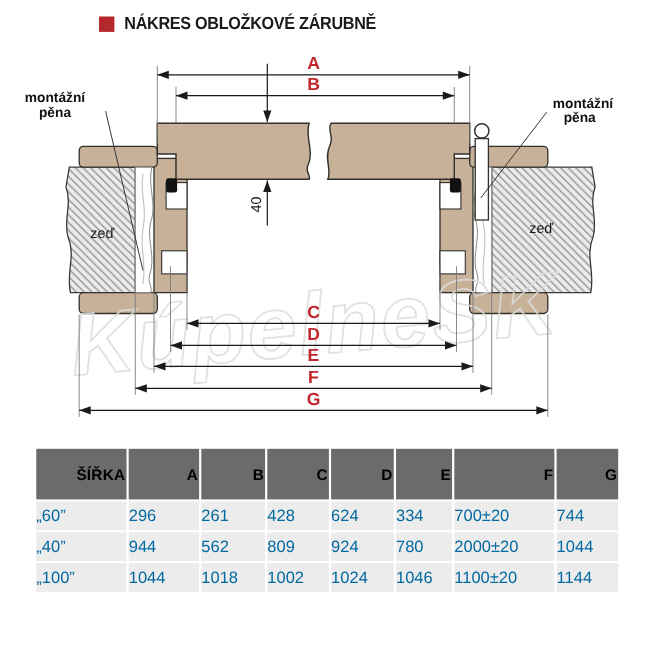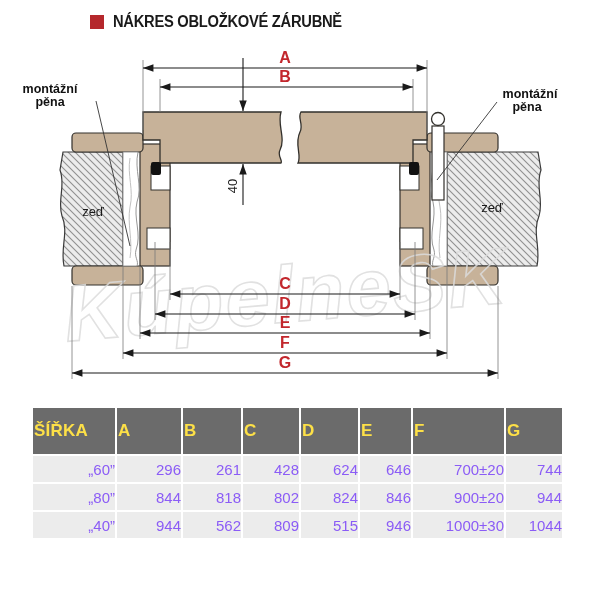--- a/index.html
+++ b/index.html
@@ -4,24 +4,24 @@
 <style>
   html,body{margin:0;padding:0;background:#fff;width:600px;height:600px;overflow:hidden;
     font-family:"Liberation Sans",sans-serif;}
   .title-row{height:22px;padding:11px 0 0 90px;display:flex;align-items:center;gap:9px;}
   .title-bullet{width:14px;height:14px;background:#b5282c;flex:0 0 auto;}
   .title-text{font-size:16px;font-weight:bold;color:#1a1a1a;letter-spacing:-0.3px;
     transform:scaleX(0.92);transform-origin:left center;white-space:nowrap;}
   svg{display:block;}
   table.dims{border-collapse:separate;border-spacing:2px;table-layout:fixed;
     margin:1px 0 0 31px;width:533px;}
-  table.dims th{background:#6b6b6b;color:#fde047;height:44px;font-size:17px;
-    font-weight:bold;text-align:left;letter-spacing:0.2px;}
-  table.dims td{background:#ececec;color:#8b5cf6;height:26px;font-size:15px;
-    text-align:right;padding:0;}
+  table.dims th{background:#6b6b6b;color:#000000;height:44px;font-size:14px;
+    font-weight:bold;text-align:right;letter-spacing:0.2px;}
+  table.dims td{background:#ececec;color:#0369a1;height:26px;font-size:15px;
+    text-align:left;padding:0;}
 </style>
 </head>
 <body>
 
 <div class="title-row">
   <span class="title-bullet"></span>
   <span class="title-text">NÁKRES OBLOŽKOVÉ ZÁRUBNĚ</span>
 </div>
 
 <svg width="600" height="372" viewBox="0 33 600 372" font-family="Liberation Sans, sans-serif">
@@ -146,38 +146,38 @@
       <th>G</th>
     </tr>
   </thead>
   <tbody>
     <tr>
       <td>„60”</td>
       <td>296</td>
       <td>261</td>
       <td>428</td>
       <td>624</td>
-      <td>646</td>
+      <td>334</td>
       <td>700±20</td>
       <td>744</td>
-    </tr>
-    <tr>
-      <td>„80”</td>
-      <td>844</td>
-      <td>818</td>
-      <td>802</td>
-      <td>824</td>
-      <td>846</td>
-      <td>900±20</td>
-      <td>944</td>
     </tr>
     <tr>
       <td>„40”</td>
       <td>944</td>
       <td>562</td>
       <td>809</td>
-      <td>515</td>
-      <td>946</td>
-      <td>1000±30</td>
+      <td>924</td>
+      <td>780</td>
+      <td>2000±20</td>
       <td>1044</td>
+    </tr>
+    <tr>
+      <td>„100”</td>
+      <td>1044</td>
+      <td>1018</td>
+      <td>1002</td>
+      <td>1024</td>
+      <td>1046</td>
+      <td>1100±20</td>
+      <td>1144</td>
     </tr>
   </tbody>
 </table>
 
 </body></html>

